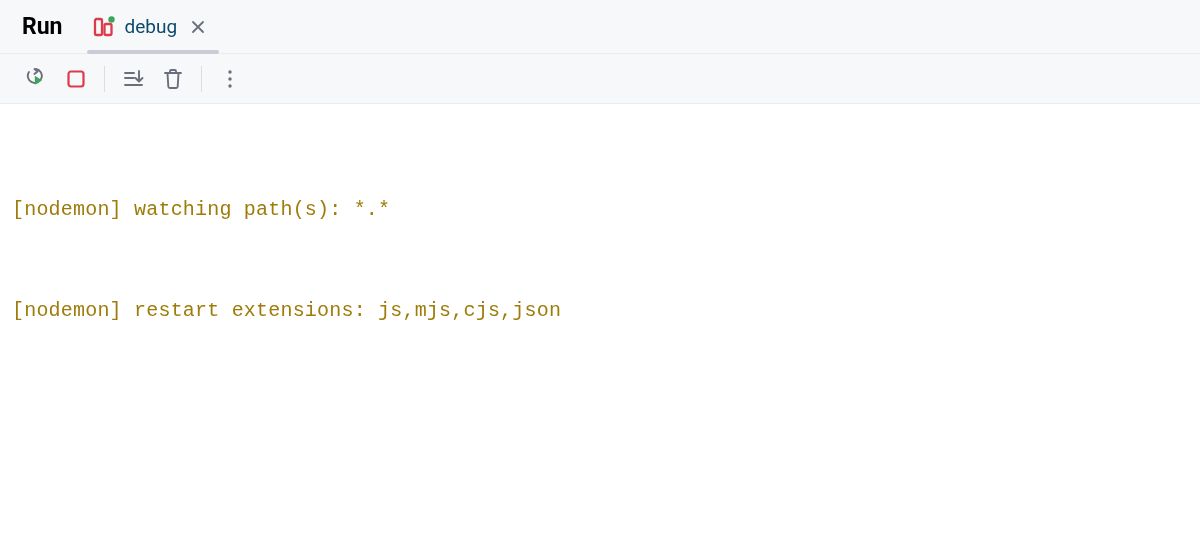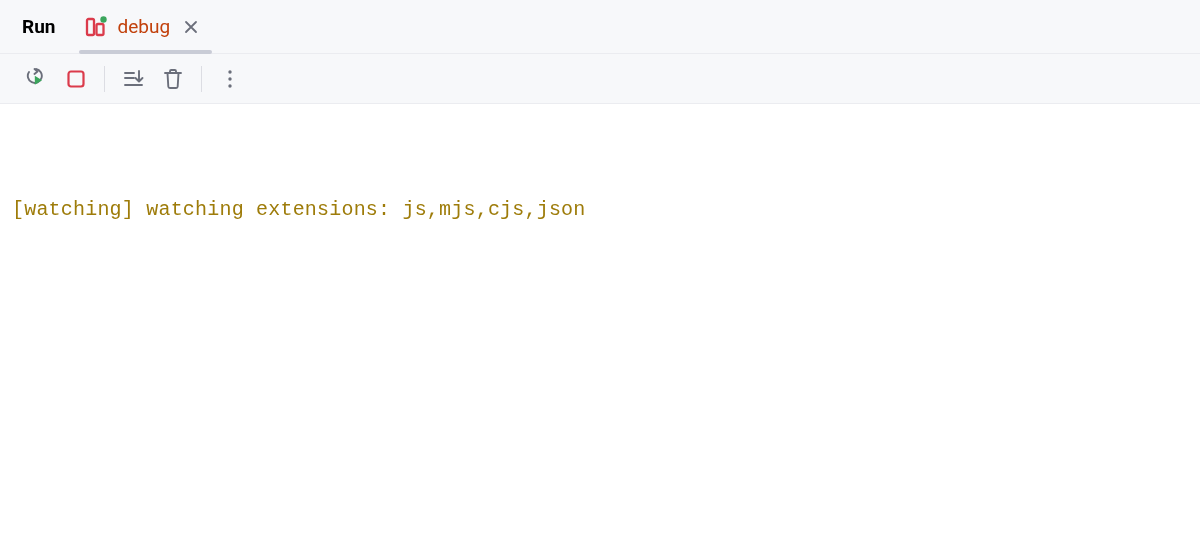--- a/index.html
+++ b/index.html
@@ -13,21 +13,21 @@
   .header {
     display: flex;
     align-items: stretch;
     height: 54px;
     background: #f7f8fa;
     border-bottom: 1px solid #ebecf0;
   }
   .panel-title {
     display: flex;
     align-items: center;
-    font-size: 19px;
+    font-size: 23px;
     font-weight: 700;
     color: #000;
     padding: 0 26px 0 22px;
   }
   .tab {
     display: flex;
     align-items: center;
     gap: 10px;
     padding: 0 8px 0 4px;
     position: relative;
@@ -37,21 +37,21 @@
     position: absolute;
     left: -2px;
     right: -2px;
     bottom: -1px;
     height: 4px;
     background: #c9ccd6;
     border-radius: 2px;
   }
   .tab-label {
     font-size: 19px;
-    color: #c2410c;
+    color: #0c4a6e;
   }
   .run-icon {
     position: relative;
     width: 22px;
     height: 22px;
   }
   .tab-close {
     display: flex;
     align-items: center;
     justify-content: center;
@@ -161,18 +161,19 @@
   <div class="tb-btn">
     <svg width="6" height="20" viewBox="0 0 6 20">
       <circle cx="3" cy="3" r="1.7" fill="#6b6f7b"></circle>
       <circle cx="3" cy="10" r="1.7" fill="#6b6f7b"></circle>
       <circle cx="3" cy="17" r="1.7" fill="#6b6f7b"></circle>
     </svg>
   </div>
 </div>
 
 <div class="console">
-  <div><span class="c-yellow">[watching] watching extensions: js,mjs,cjs,json</span></div>
+  <div><span class="c-yellow">[nodemon] watching path(s): *.*</span></div>
+  <div><span class="c-yellow">[nodemon] restart extensions: js,mjs,cjs,json</span></div>
   
   
   
   
 </div>
 
 </body></html>

